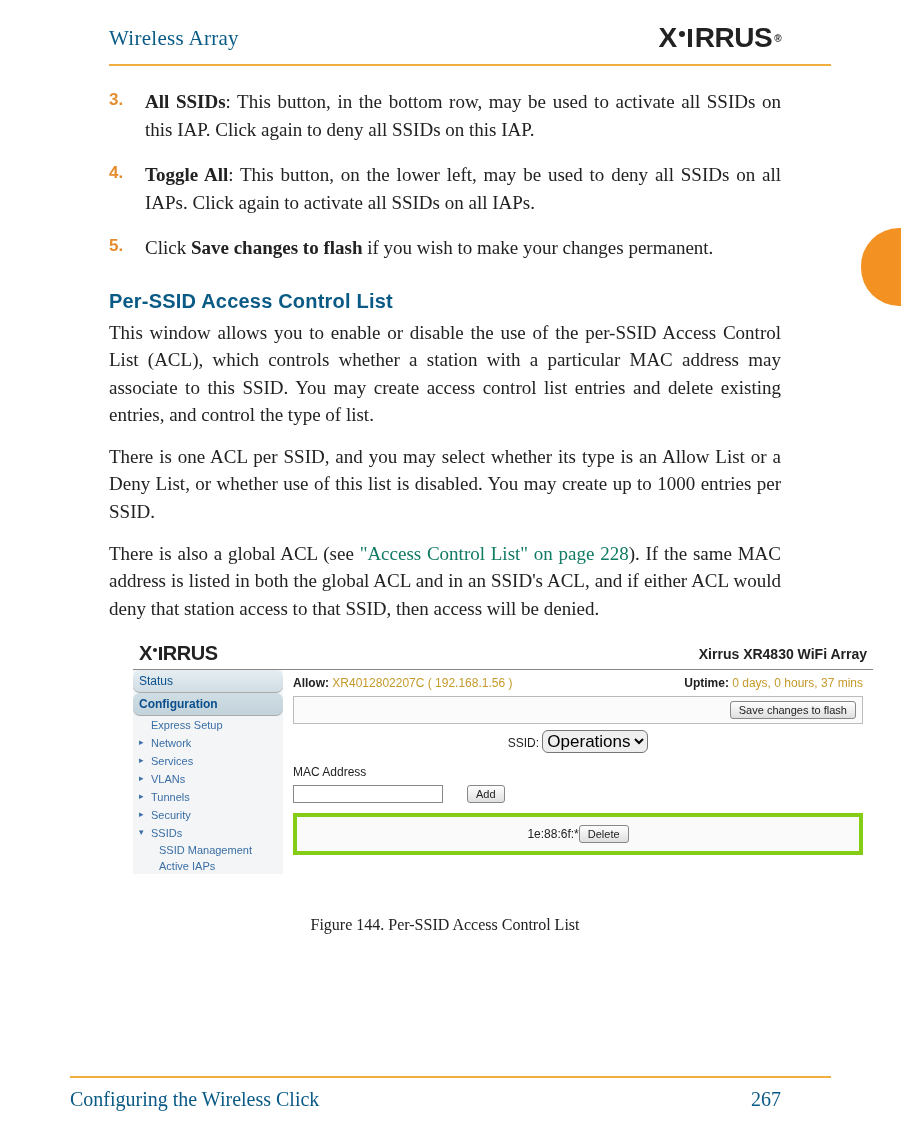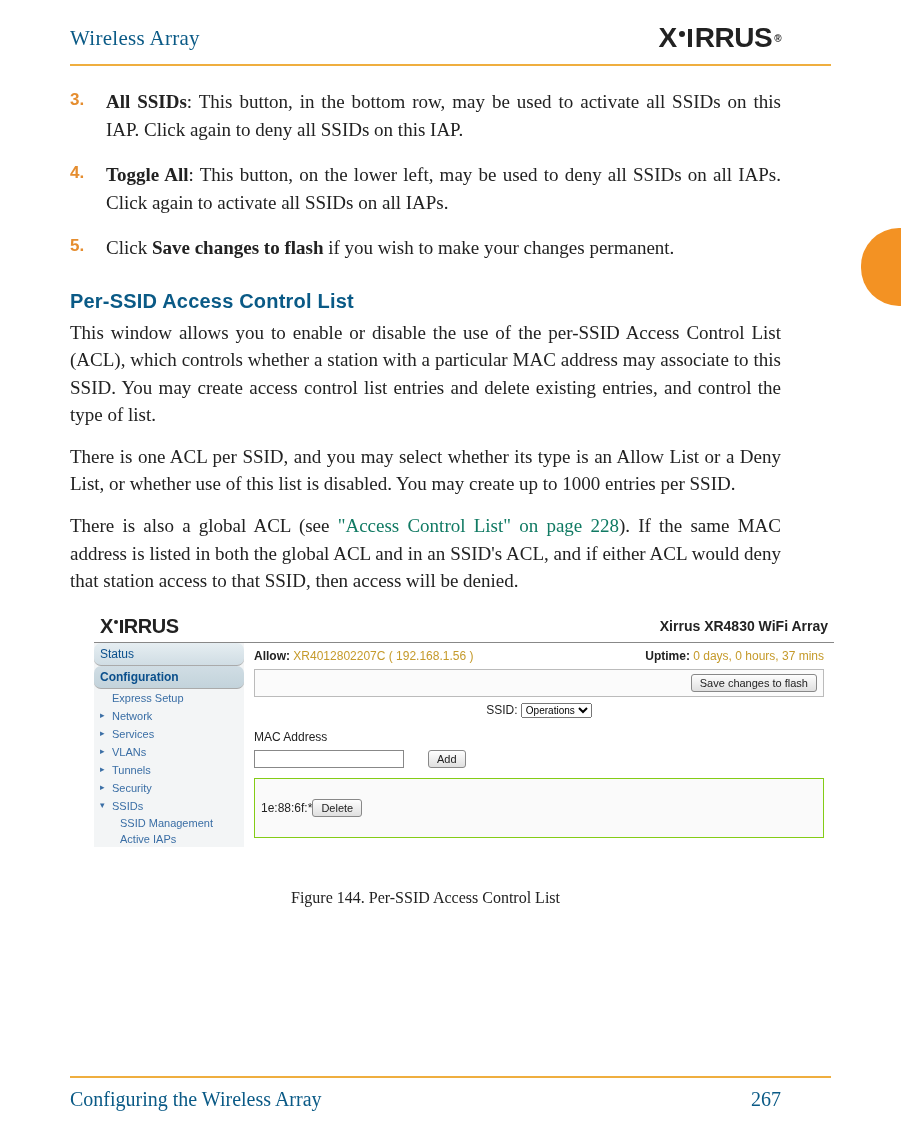--- a/index.html
+++ b/index.html
@@ -5,21 +5,21 @@
     * { box-sizing: border-box; margin: 0; padding: 0; }
     body {
       width: 901px;
       height: 1137px;
       background: #fff;
       font-family: Georgia, 'Times New Roman', serif;
       color: #222;
       position: relative;
       overflow: hidden;
     }
-    .page { padding: 20px 70px 20px 70px; position: relative; }
+    .page { padding: 20px 70px 20px 70px; position: relative; margin-left: 39px; }
     
     .toprow {
       display: flex;
       justify-content: space-between;
       align-items: center;
       padding: 2px 50px 4px 0;
     }
     .hdr-left { color: #0a5a86; font-family: Georgia, serif; font-size: 21px; letter-spacing: 0.3px; }
     .logo { font-family: Arial, Helvetica, sans-serif; font-weight: 900; font-size: 28px; letter-spacing: -0.5px; color: #222; display: flex; align-items: center; gap: 2px;}
     .logo .dot { display:inline-block; width:6px; height:6px; background:#222; border-radius:50%; margin-top:-8px;}
@@ -59,26 +59,26 @@
     .ui-side .item.down::before { content:"▾"; position:absolute; margin-left:-12px; font-size:9px; color:#3a6ea5;}
     .ui-side .sub { padding-left:26px; color:#3a6ea5; font-size:11px; padding-top:2px; padding-bottom:2px;}
     .ui-main { flex:1; padding:4px 10px; font-size:12px;}
     .ui-row1 { display:flex; justify-content:space-between; font-size:12px; padding:2px 0;}
     .ui-row1 .nm b{color:#222;} .ui-row1 .nm span{color:#c59a2a;}
     .ui-row1 .up b{color:#222;} .ui-row1 .up span{color:#c59a2a;}
     .ui-panel { border:1px solid #bbb; background:#fbfbfb; margin-top:4px; padding:4px 6px; display:flex; justify-content:flex-end; gap:8px; align-items:center;}
     .ui-btn { background: linear-gradient(#fefefe,#dfdfdf); border:1px solid #888; border-radius:3px; padding:2px 8px; font-size:11px; color:#222; display:inline-block;}
     .ui-left-btn { display:flex; justify-content:flex-start;}
     .ui-ssid { text-align:center; padding:6px 0; font-size:12px;}
-    .ui-ssid select { font-size:10px; }
+    .ui-ssid select { font-size:17px;border-radius:6px; }
     .ui-acl { padding:4px 2px; font-size:12px;}
     .ui-acl label { margin-right: 14px; font-size:12px;}
     .ui-mac-row { display:flex; align-items:center; gap:24px; padding-top:6px;}
     .ui-mac-row input[type=text] { width:150px; border:1px solid #888; padding:2px; font-size:11px;}
-    .ui-list-row { display:flex; justify-content:flex-start; align-items:center; border:1px solid #84cc16; background:#fafafa; padding:20px 6px; margin-top:10px; font-size:12px;}
+    .ui-list-row { display:flex; justify-content:center; align-items:center; border:4px solid #84cc16; background:#fafafa; padding:8px 6px; margin-top:10px; font-size:12px;}
 
     .fig-caption { text-align:center; font-size:16px; margin-top:10px;}
     
     .footer-area { position:absolute; bottom:26px; left:70px; right:70px;}
     .footer-hr { height:2px; background:#efae3f; margin-bottom:10px;}
     .footer-row { display:flex; justify-content:space-between; align-items:baseline; padding-right:50px;}
     .footer-left { color:#0a5a86; font-family: Georgia, serif; font-size:20px;}
     .footer-right { color:#0a5a86; font-size:20px;}
   </style>
 </head>
@@ -171,16 +171,16 @@
       </div>
     </div>
 
     <div class="fig-caption">Figure 144. Per-SSID Access Control List</div>
   </div>
 </div>
 
 <div class="footer-area">
   <div class="footer-hr"></div>
   <div class="footer-row">
-    <div class="footer-left">Configuring the Wireless Array</div>
+    <div class="footer-left">Configuring the Wireless Click</div>
     <div class="footer-right">267</div>
   </div>
 </div>
 
 </body></html>

